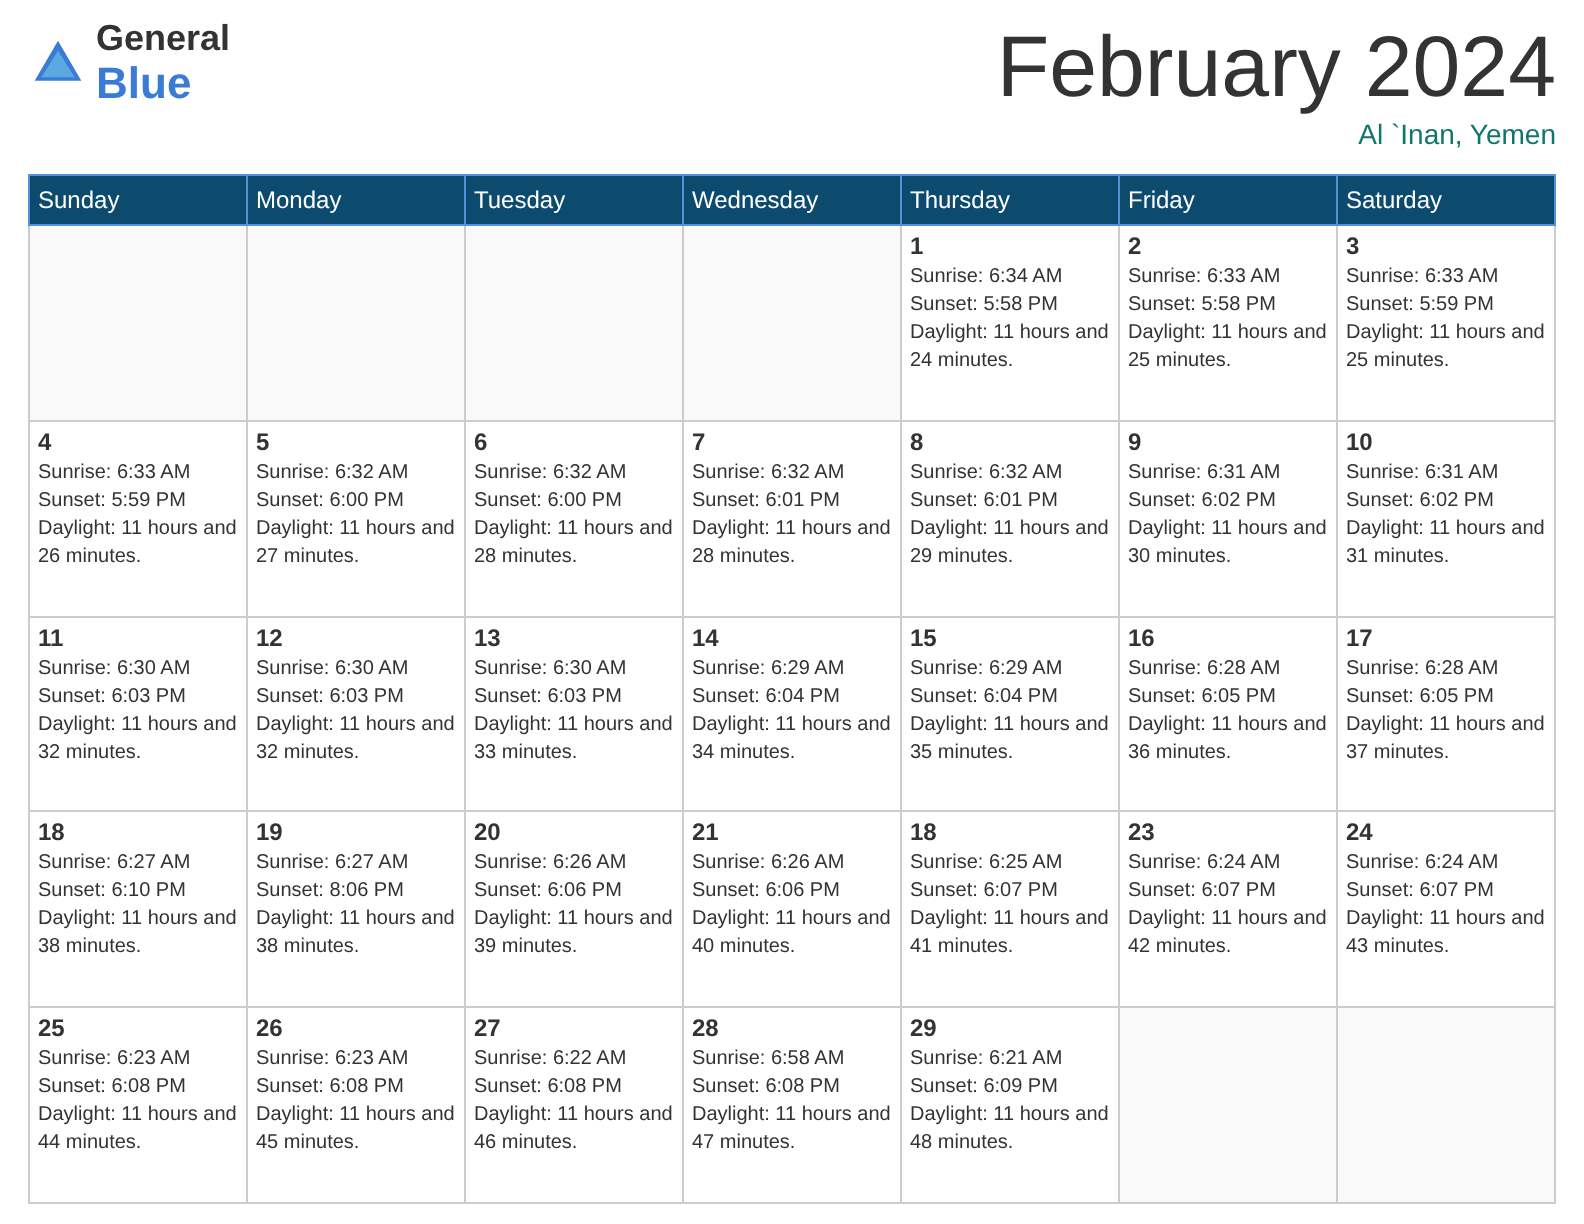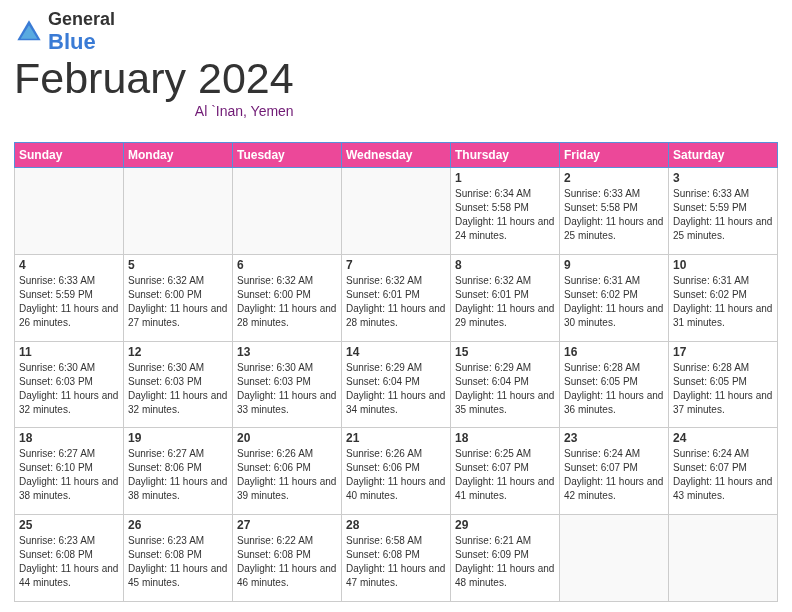--- a/index.html
+++ b/index.html
@@ -12,24 +12,23 @@
     }
     .page {
       width: 792px;
       height: 612px;
       padding: 10px 14px 10px 14px;
       display: flex;
       flex-direction: column;
     }
     .header {
       display: flex;
-      justify-content: center;
+      justify-content: space-between;
       align-items: flex-start;
-      margin-bottom: 23px;
-      flex-direction: column;
+      margin-bottom: 12px;
     }
     .logo {
       display: flex;
       align-items: center;
       gap: 4px;
     }
     .logo-text {
       display: flex;
       flex-direction: column;
       line-height: 1.1;
@@ -51,34 +50,34 @@
     .title-block {
       text-align: right;
     }
     .month-title {
       font-size: 43px;
       font-weight: normal;
       color: #333;
     }
     .location {
       font-size: 14px;
-      color: #701a75;
+      color: #0f766e;
     }
     .calendar {
       flex: 1;
       border: 1px solid #ccc;
       border-collapse: collapse;
       width: 100%;
       table-layout: fixed;
     }
     .calendar th {
-      background: #ec4899;
+      background: #0c4a6e;
       color: #fff;
       font-size: 12px;
-      font-weight: bold;
+      font-weight: normal;
       padding: 5px 4px;
       text-align: left;
       border: 1px solid #5590db;
     }
     .calendar td {
       border: 1px solid #ccc;
       vertical-align: top;
       padding: 3px 4px;
       font-size: 9.5px;
       color: #333;

